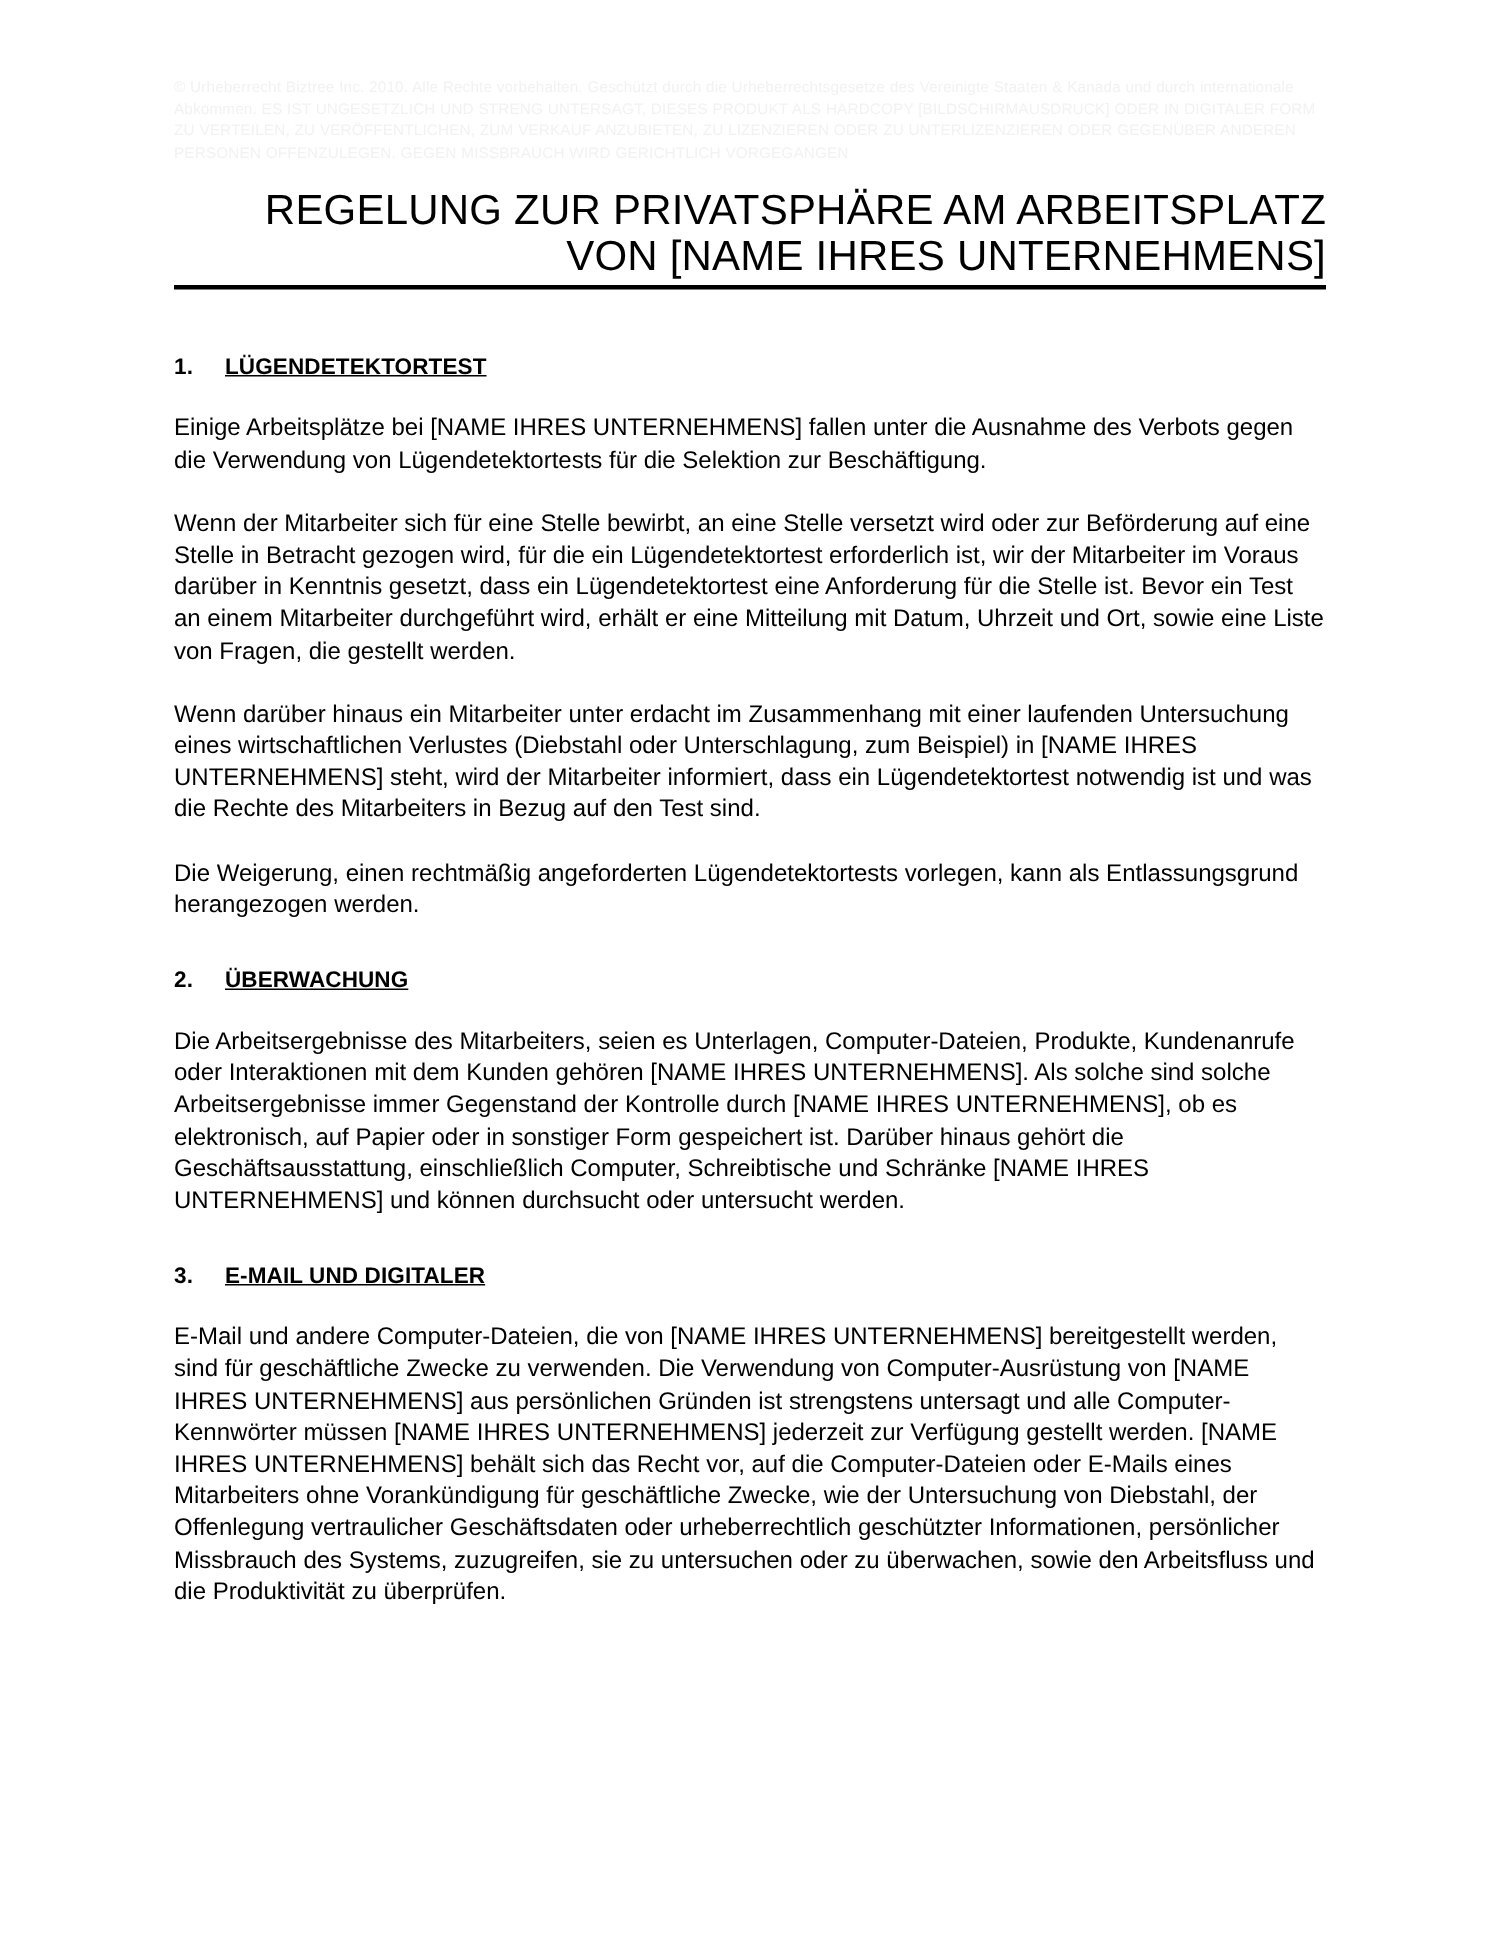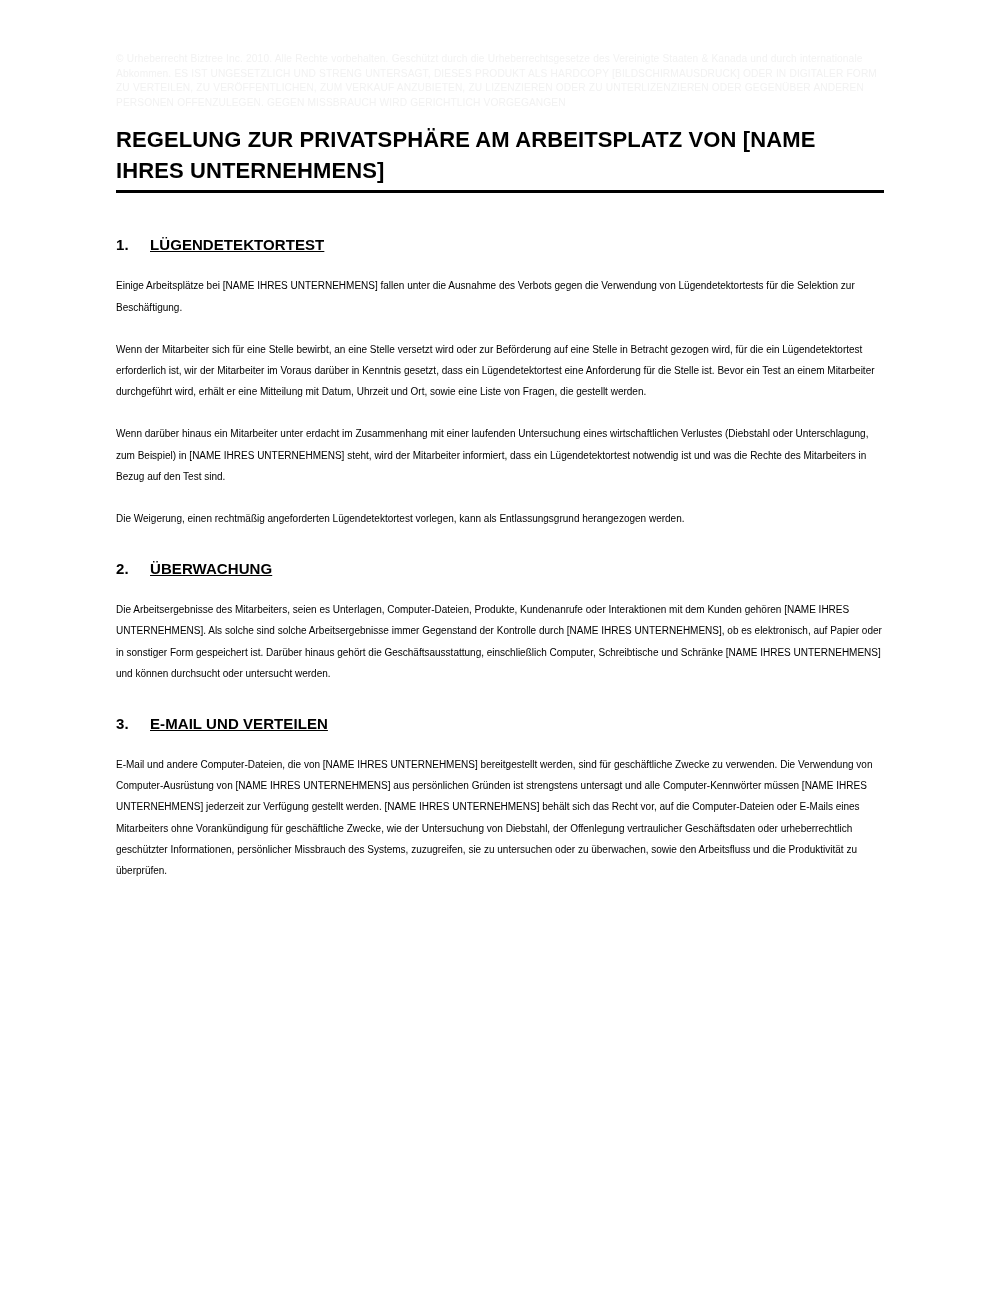--- a/index.html
+++ b/index.html
@@ -40,24 +40,24 @@
     letter-spacing: 0.01em;
     text-align: left;
     width: 770px;
     margin: 0 0 2px 0;
     word-spacing: 0.02em;
   }
 
   
   .doc-title {
     margin: 14px 0 0 0;
-    font-size: 22px;
-    font-weight: bold;
+    font-size: 28px;
+    font-weight: normal;
     line-height: 31px;
-    text-align: left;
+    text-align: right;
     letter-spacing: 0.005em;
   }
   .title-rule {
     margin-top: 4px;
     border: 0;
     border-top: 3.4px solid #000;
     width: 768px;
   }
 
   
@@ -75,21 +75,21 @@
     display: flex;
     letter-spacing: 0.005em;
   }
   .section-number {
     width: 34px;
     flex: 0 0 34px;
   }
   .section-title { flex: 1 1 auto; text-decoration: underline; }
 
   .para {
-    font-size: 10px;
+    font-size: 16px;
     line-height: 21.2px;
     margin: 21px 0 0 0;
     text-align: left;
     letter-spacing: 0.0em;
   }
 </style>
 </head>
 <body>
 
 <div class="page">
@@ -102,33 +102,33 @@
     <hr class="title-rule">
 
     <div class="section first-section">
       <div class="section-heading">
         <span class="section-number">1.</span>
         <span class="section-title">LÜGENDETEKTORTEST</span>
       </div>
       <p class="para">Einige Arbeitsplätze bei [NAME IHRES UNTERNEHMENS] fallen unter die Ausnahme des Verbots gegen die Verwendung von Lügendetektortests für die Selektion zur Beschäftigung.</p>
       <p class="para">Wenn der Mitarbeiter sich für eine Stelle bewirbt, an eine Stelle versetzt wird oder zur Beförderung auf eine Stelle in Betracht gezogen wird, für die ein Lügendetektortest erforderlich ist, wir der Mitarbeiter im Voraus darüber in Kenntnis gesetzt, dass ein Lügendetektortest eine Anforderung für die Stelle ist. Bevor ein Test an einem Mitarbeiter durchgeführt wird, erhält er eine Mitteilung mit Datum, Uhrzeit und Ort, sowie eine Liste von Fragen, die gestellt werden.</p>
       <p class="para">Wenn darüber hinaus ein Mitarbeiter unter erdacht im Zusammenhang mit einer laufenden Untersuchung eines wirtschaftlichen Verlustes (Diebstahl oder Unterschlagung, zum Beispiel) in [NAME IHRES UNTERNEHMENS] steht, wird der Mitarbeiter informiert, dass ein Lügendetektortest notwendig ist und was die Rechte des Mitarbeiters in Bezug auf den Test sind.</p>
-      <p class="para">Die Weigerung, einen rechtmäßig angeforderten Lügendetektortest vorlegen, kann als Entlassungsgrund herangezogen werden.</p>
+      <p class="para">Die Weigerung, einen rechtmäßig angeforderten Lügendetektortests vorlegen, kann als Entlassungsgrund herangezogen werden.</p>
     </div>
 
     <div class="section spaced">
       <div class="section-heading">
         <span class="section-number">2.</span>
         <span class="section-title">ÜBERWACHUNG</span>
       </div>
       <p class="para">Die Arbeitsergebnisse des Mitarbeiters, seien es Unterlagen, Computer-Dateien, Produkte, Kundenanrufe oder Interaktionen mit dem Kunden gehören [NAME IHRES UNTERNEHMENS]. Als solche sind solche Arbeitsergebnisse immer Gegenstand der Kontrolle durch [NAME IHRES UNTERNEHMENS], ob es elektronisch, auf Papier oder in sonstiger Form gespeichert ist. Darüber hinaus gehört die Geschäftsausstattung, einschließlich Computer, Schreibtische und Schränke [NAME IHRES UNTERNEHMENS] und können durchsucht oder untersucht werden.</p>
     </div>
 
     <div class="section spaced">
       <div class="section-heading">
         <span class="section-number">3.</span>
-        <span class="section-title">E-MAIL UND VERTEILEN</span>
+        <span class="section-title">E-MAIL UND DIGITALER</span>
       </div>
       <p class="para">E-Mail und andere Computer-Dateien, die von [NAME IHRES UNTERNEHMENS] bereitgestellt werden, sind für geschäftliche Zwecke zu verwenden. Die Verwendung von Computer-Ausrüstung von [NAME IHRES UNTERNEHMENS] aus persönlichen Gründen ist strengstens untersagt und alle Computer-Kennwörter müssen [NAME IHRES UNTERNEHMENS] jederzeit zur Verfügung gestellt werden. [NAME IHRES UNTERNEHMENS] behält sich das Recht vor, auf die Computer-Dateien oder E-Mails eines Mitarbeiters ohne Vorankündigung für geschäftliche Zwecke, wie der Untersuchung von Diebstahl, der Offenlegung vertraulicher Geschäftsdaten oder urheberrechtlich geschützter Informationen, persönlicher Missbrauch des Systems, zuzugreifen, sie zu untersuchen oder zu überwachen, sowie den Arbeitsfluss und die Produktivität zu überprüfen.</p>
     </div>
 
   </div>
 </div>
 
 </body></html>

